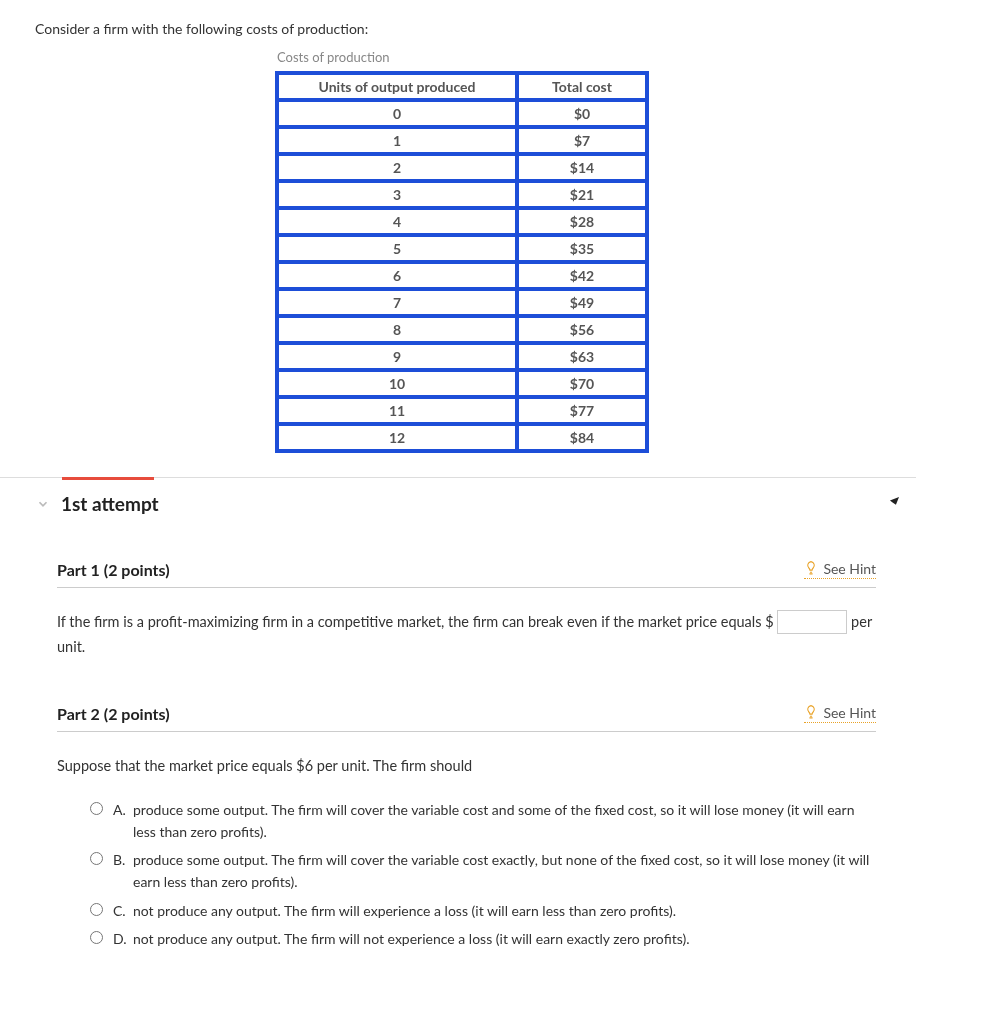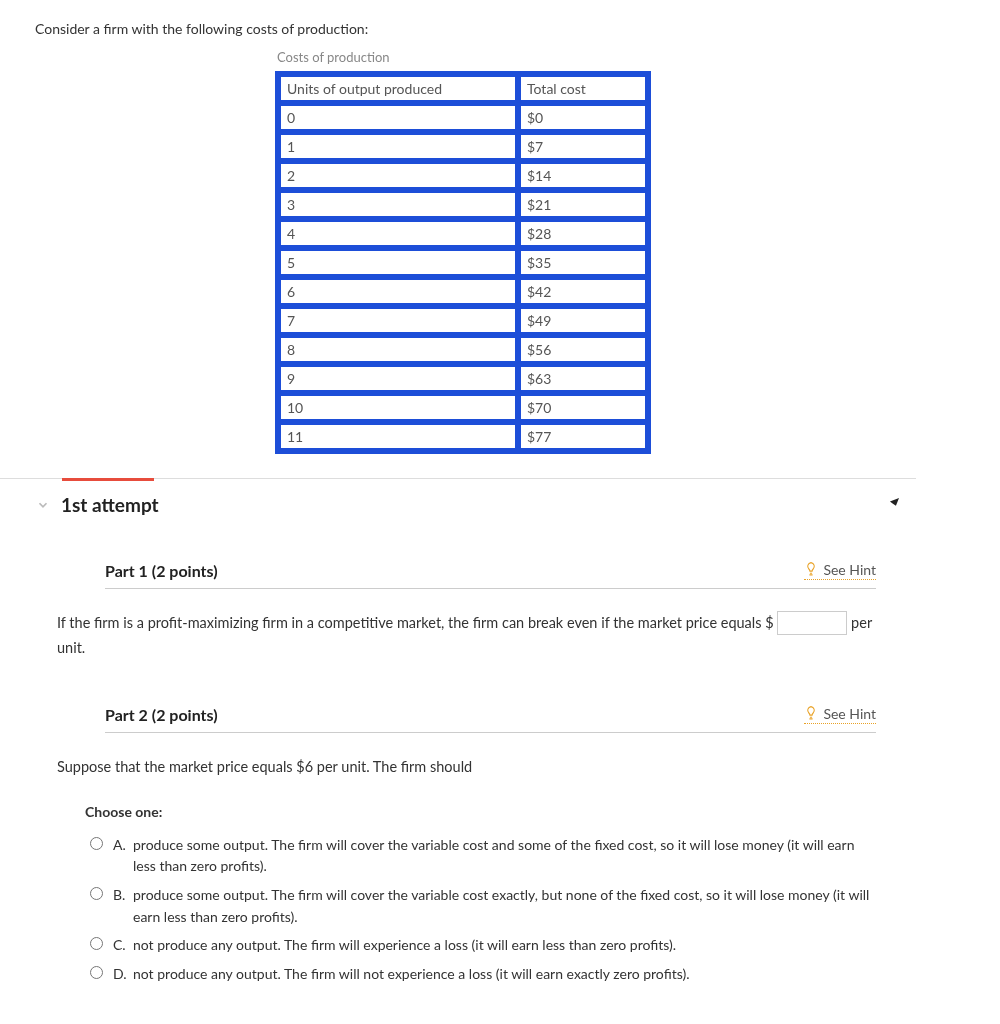--- a/index.html
+++ b/index.html
@@ -30,24 +30,24 @@
     font-size: 13px;
     margin-bottom: 6px;
     padding-left: 2px;
   }
   table.costs {
     border-collapse: collapse;
     font-size: 14px;
     color: #555;
   }
   table.costs th, table.costs td {
-    border: 6px solid #1d4ed8;
+    border: 4px solid #1d4ed8;
     padding: 3px 6px;
-    text-align: left;
-    font-weight: normal;
+    text-align: center;
+    font-weight: bold;
   }
   table.costs th:first-child, table.costs td:first-child { width: 240px; }
   table.costs th:last-child,  table.costs td:last-child  { width: 130px; }
 
   .attempt-area {
     border-top: 1px solid #ddd;
     margin: 0 -35px;
     padding: 0 35px;
   }
   .attempt-tab {
@@ -88,21 +88,20 @@
     margin-left: 22px;
     margin-right: 5px;
   }
   .part-head {
     display: flex;
     align-items: flex-end;
     justify-content: space-between;
     border-bottom: 1px solid #ccc;
     padding-bottom: 8px;
     margin-bottom: 22px;
-    margin-left: 48px;
   }
   .part-title {
     font-size: 16px;
     font-weight: 700;
     color: #222;
   }
   .hint-link {
     color: #555;
     font-size: 14px;
     border-bottom: 1px dotted #e9a227;
@@ -211,20 +210,24 @@
             <td>9</td>
             <td>$63</td>
           </tr>
           <tr>
             <td>10</td>
             <td>$70</td>
           </tr>
           <tr>
             <td>11</td>
             <td>$77</td>
+          </tr>
+          <tr>
+            <td>12</td>
+            <td>$84</td>
           </tr>
         </tbody>
     </table>
   </div>
 
   <div class="attempt-area">
     <div class="attempt-tab"></div>
     <div class="attempt-header">
       <span class="chev">
         <svg width="14" height="14" viewBox="0 0 24 24" fill="none" stroke="currentColor" stroke-width="3">
@@ -262,21 +265,20 @@
         <span class="hint-link">
           <svg width="14" height="16" viewBox="0 0 24 30" fill="none" stroke-width="2">
               <path d="M9 26h6M10 23h4M12 3a7 7 0 0 0-4 12c1 1 2 2 2 4h4c0-2 1-3 2-4a7 7 0 0 0-4-12z"></path>
             </svg>
           <span>See Hint</span>
         </span>
       </div>
       <div class="part-body">
         <div>Suppose that the market price equals $6 per unit. The firm should</div>
         <div class="choice-block">
-          <div class="choose-one">Choose one:</div>
           <div id="opts">
               <label class="opt">
                 <input type="radio" name="p2" style="">
                 <span class="letter">A.</span>
                 <span class="txt">produce some output. The firm will cover the variable cost and some of the fixed cost, so it will lose money (it will earn less than zero profits).</span>
               </label>
               <label class="opt">
                 <input type="radio" name="p2" style="">
                 <span class="letter">B.</span>
                 <span class="txt">produce some output. The firm will cover the variable cost exactly, but none of the fixed cost, so it will lose money (it will earn less than zero profits).</span>

